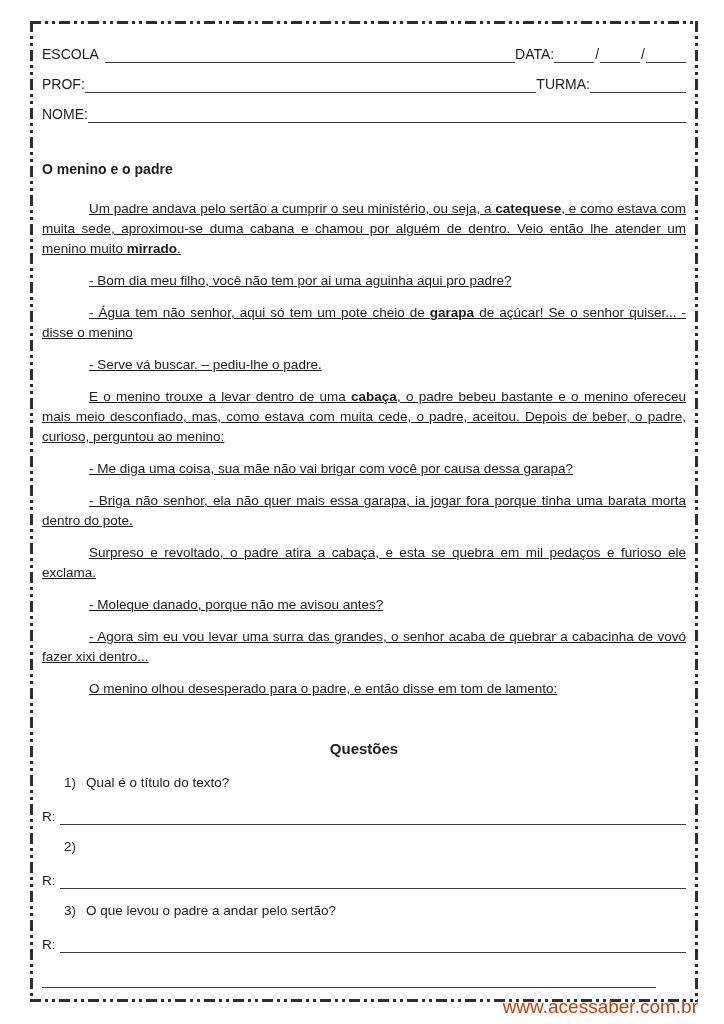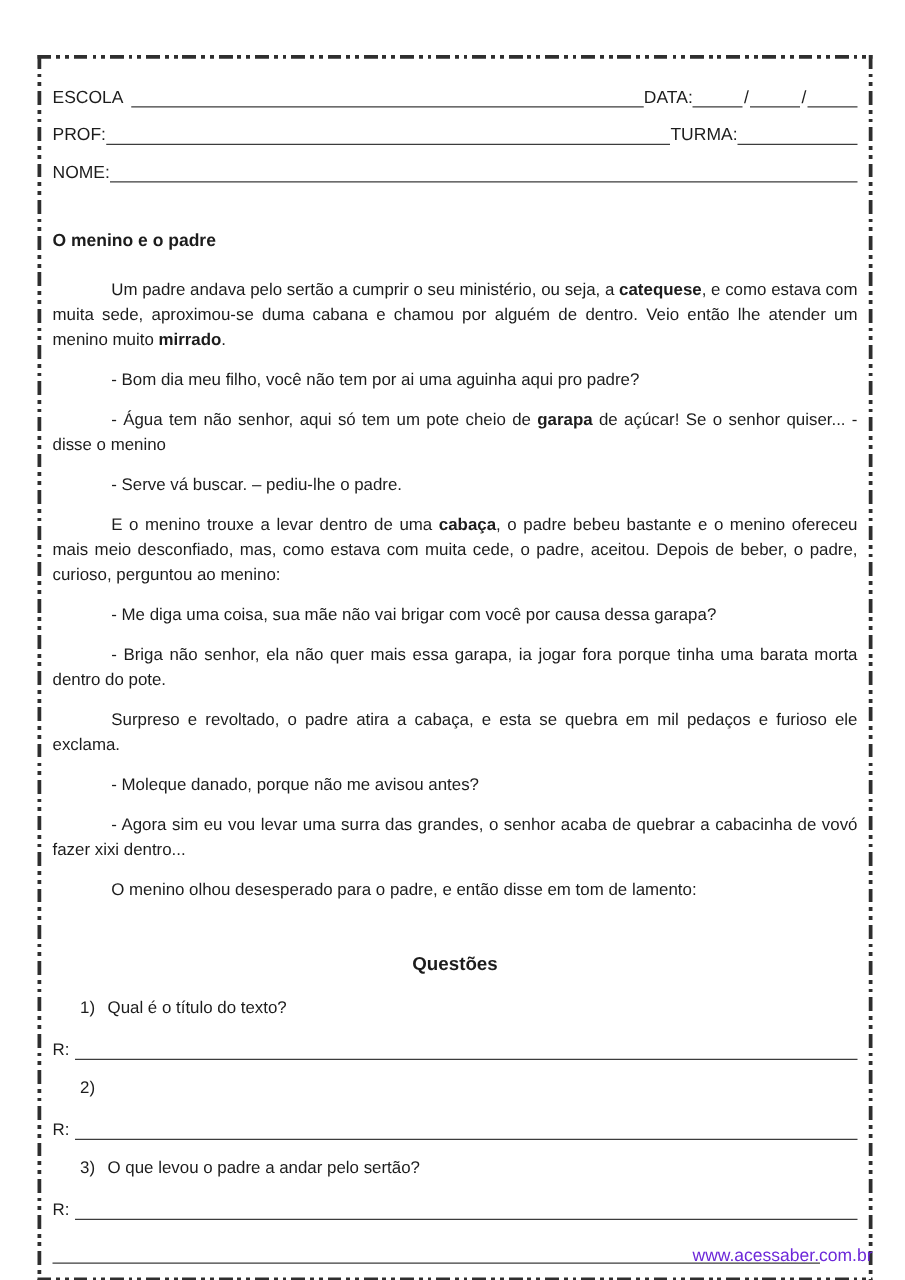--- a/index.html
+++ b/index.html
@@ -13,21 +13,21 @@
     position: relative;
     width: 724px;
     height: 1024px;
     background: #ffffff;
     overflow: hidden;
   }
   
   .frame {
     position: absolute;
     left: 30px;
-    top: 44px;
+    top: 21px;
     width: 668px;
     box-sizing: border-box;
     padding: 12px 12px 14px 12px;
     background-image:
       repeating-linear-gradient(90deg,  #2e2e2e 0 11px, transparent 11px 15px, #2e2e2e 15px 18px, transparent 18px 22px, #2e2e2e 22px 25px, transparent 25px 29px),
       repeating-linear-gradient(90deg,  #2e2e2e 0 11px, transparent 11px 15px, #2e2e2e 15px 18px, transparent 18px 22px, #2e2e2e 22px 25px, transparent 25px 29px),
       repeating-linear-gradient(180deg, #2e2e2e 0 11px, transparent 11px 15px, #2e2e2e 15px 18px, transparent 18px 22px, #2e2e2e 22px 25px, transparent 25px 29px),
       repeating-linear-gradient(180deg, #2e2e2e 0 11px, transparent 11px 15px, #2e2e2e 15px 18px, transparent 18px 22px, #2e2e2e 22px 25px, transparent 25px 29px);
     background-position: 0 0, 0 100%, 0 0, 100% 0;
     background-size: 100% 3px, 100% 3px, 3px 100%, 3px 100%;
@@ -56,20 +56,21 @@
     margin-top: 36px;
     text-align: left;
     font-weight: bold;
     font-size: 14px;
     line-height: 20px;
   }
   .story {
     margin-top: 20px;
     font-size: 13.5px;
     line-height: 20px;
+    text-decoration: underline;
   }
   .para {
     text-align: justify;
     text-indent: 47px;
     margin: 0 0 12px 0;
   }
   .para:last-child { margin-bottom: 0; }
 
   .questions-title {
     margin-top: 40px;
@@ -98,22 +99,22 @@
     margin-top: 16px;
     margin-right: 30px;
     border-bottom: 1.4px solid #3c3c3c;
     height: 18px;
   }
 
   .footer {
     position: absolute;
     top: 996px;
     right: 26px;
-    font-size: 14px;
-    color: #6d28d9;
+    font-size: 19px;
+    color: #c2410c;
   }
   b { font-weight: bold; }
 </style>
 </head>
 <body>
 
 <div class="page">
   <div class="frame">
 
     <div class="hdr-row">

